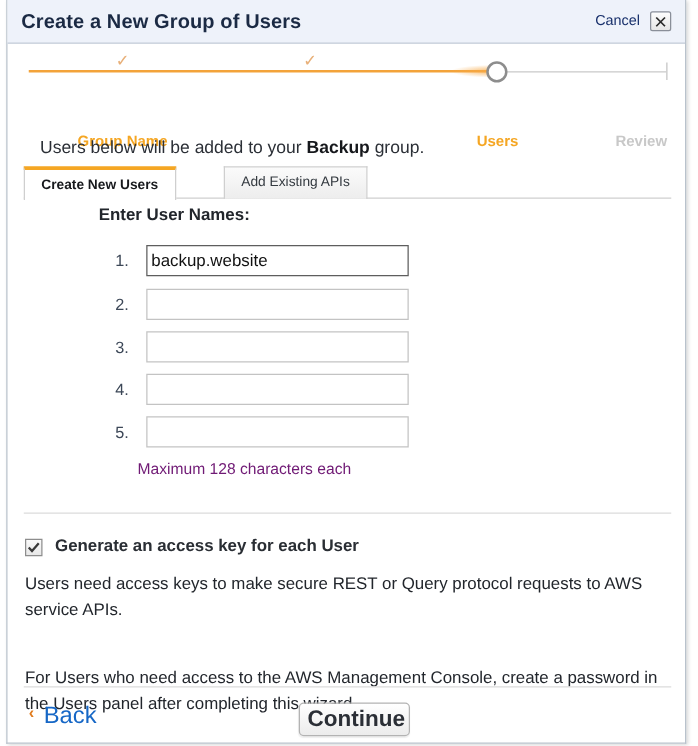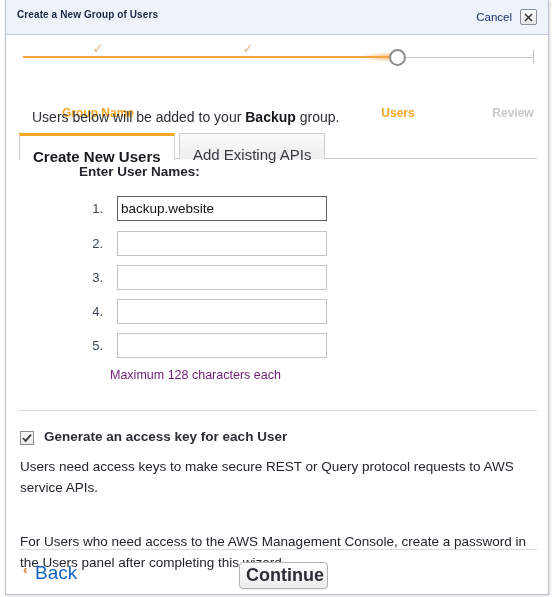--- a/index.html
+++ b/index.html
@@ -31,21 +31,21 @@
     position: relative;
     height: 35px;
     background: #eef2fa;
     border-bottom: 1px solid #c3cbd8;
     box-sizing: border-box;
   }
   #title-text {
     position: absolute;
     left: 11px;
     top: 9px;
-    font-size: 10px;
+    font-size: 16px;
     font-weight: bold;
     color: #1b2a44;
     letter-spacing: 0.1px;
   }
   #cancel-link {
     position: absolute;
     right: 36px;
     top: 11px;
     font-size: 11.5px;
     color: #18306b;
@@ -158,22 +158,22 @@
     top: 158px;
     width: 518px;
     height: 1px;
     background: #cfcfcf;
   }
   .tab {
     position: absolute;
     top: 0;
     height: 26px;
     line-height: 25px;
-    font-size: 15px;
-    padding: 8px 13px;
+    font-size: 11px;
+    padding: 0 13px;
     box-sizing: border-box;
     cursor: pointer;
     white-space: nowrap;
   }
   .tab.active {
     left: 0;
     font-weight: bold;
     color: #17191d;
     background: #ffffff;
     border: 1px solid #cfcfcf;

